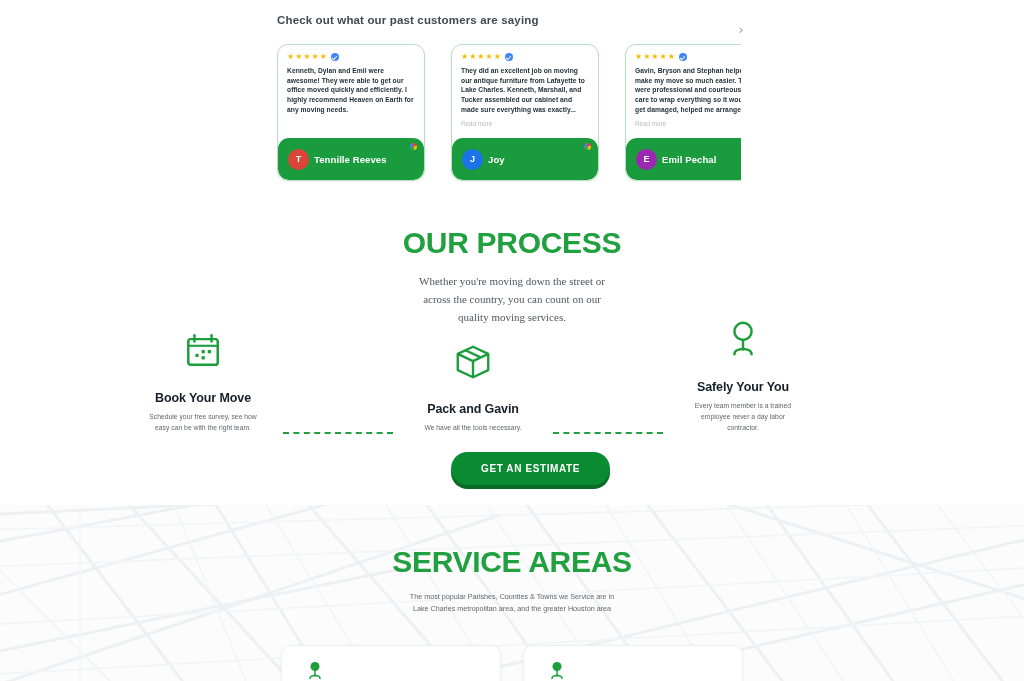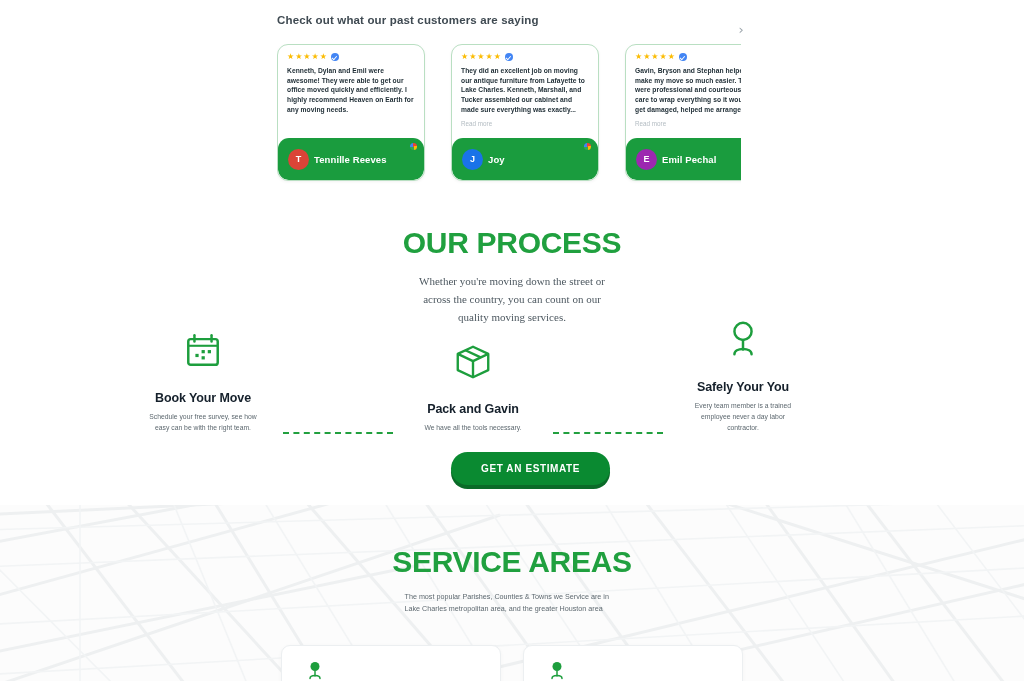--- a/index.html
+++ b/index.html
@@ -232,21 +232,21 @@
     position: absolute;
     left: 0; top: 0;
     width: 1024px; height: 176px;
     opacity: 1;
   }
   .areas-content { position: relative; z-index: 2; }
   .areas-title { margin-top: 40px; }
   .areas-sub {
     width: 215px;
     margin: 12px auto 16px auto;
-    text-align: left;
+    text-align: center;
     font-size: 7.2px;
     line-height: 1.72;
     color: #5d686f;
   }
   .area-cards {
     position: absolute;
     left: 0; top: 140px;
     width: 1024px;
     display: flex;
     justify-content: center;

